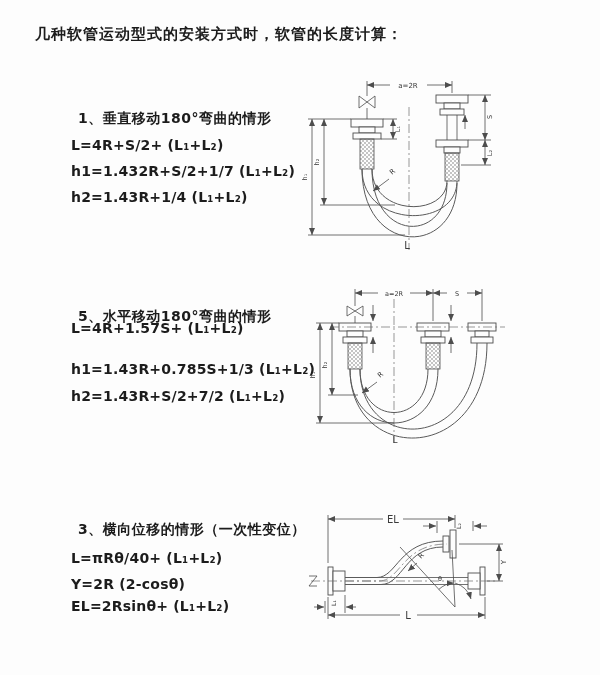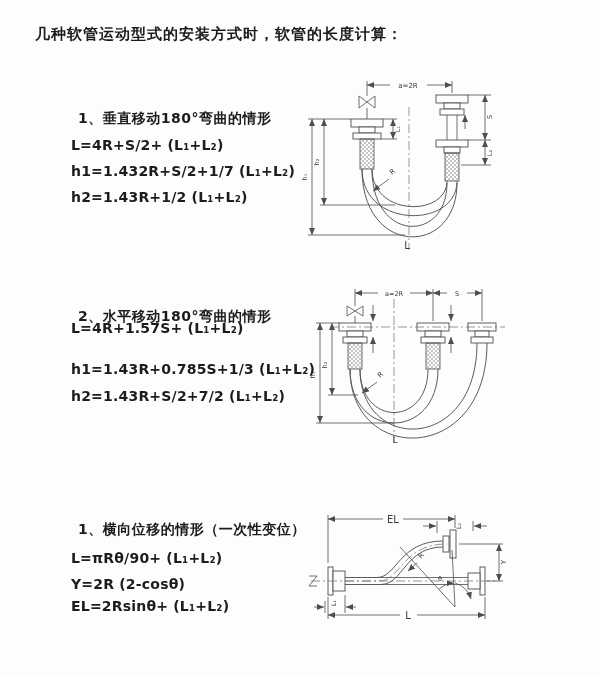--- a/index.html
+++ b/index.html
@@ -32,33 +32,33 @@
 <body>
 
 <div id="page">
 
   <div class="title">几种软管运动型式的安装方式时，软管的长度计算：</div>
 
   <div>
     <div class="sec-heading" style="top:110px">1、垂直移动180°弯曲的情形</div>
     <div class="formula" style="top:137px">L=4R+S/2+ (L₁+L₂)</div>
     <div class="formula" style="top:163px">h1=1.432R+S/2+1/7 (L₁+L₂)</div>
-    <div class="formula" style="top:189px">h2=1.43R+1/2 (L₁+L₂)</div>
+    <div class="formula" style="top:189px">h2=1.43R+1/4 (L₁+L₂)</div>
   </div>
 
   <div>
-    <div class="sec-heading" style="top:308px">2、水平移动180°弯曲的情形</div>
+    <div class="sec-heading" style="top:308px">5、水平移动180°弯曲的情形</div>
     <div class="formula" style="top:320px">L=4R+1.57S+ (L₁+L₂)</div>
     <div class="formula" style="top:361px">h1=1.43R+0.785S+1/3 (L₁+L₂)</div>
     <div class="formula" style="top:388px">h2=1.43R+S/2+7/2 (L₁+L₂)</div>
   </div>
 
   <div>
-    <div class="sec-heading" style="top:521px">1、横向位移的情形（一次性变位）</div>
-    <div class="formula" style="top:550px">L=πRθ/90+ (L₁+L₂)</div>
+    <div class="sec-heading" style="top:521px">3、横向位移的情形（一次性变位）</div>
+    <div class="formula" style="top:550px">L=πRθ/40+ (L₁+L₂)</div>
     <div class="formula" style="top:576px">Y=2R (2-cosθ)</div>
     <div class="formula" style="top:598px">EL=2Rsinθ+ (L₁+L₂)</div>
   </div>
 
   <svg style="left:295px; top:65px" width="260" height="195" viewBox="0 0 260 195">
     <defs>
       <marker id="ae1" markerWidth="9" markerHeight="8" refX="7" refY="3" orient="auto" markerUnits="userSpaceOnUse">
         <path d="M0,0 L7,3 L0,6 Z" fill="#4d4d4d"></path>
         </marker>
       <marker id="as1" markerWidth="9" markerHeight="8" refX="0" refY="3" orient="auto" markerUnits="userSpaceOnUse">

